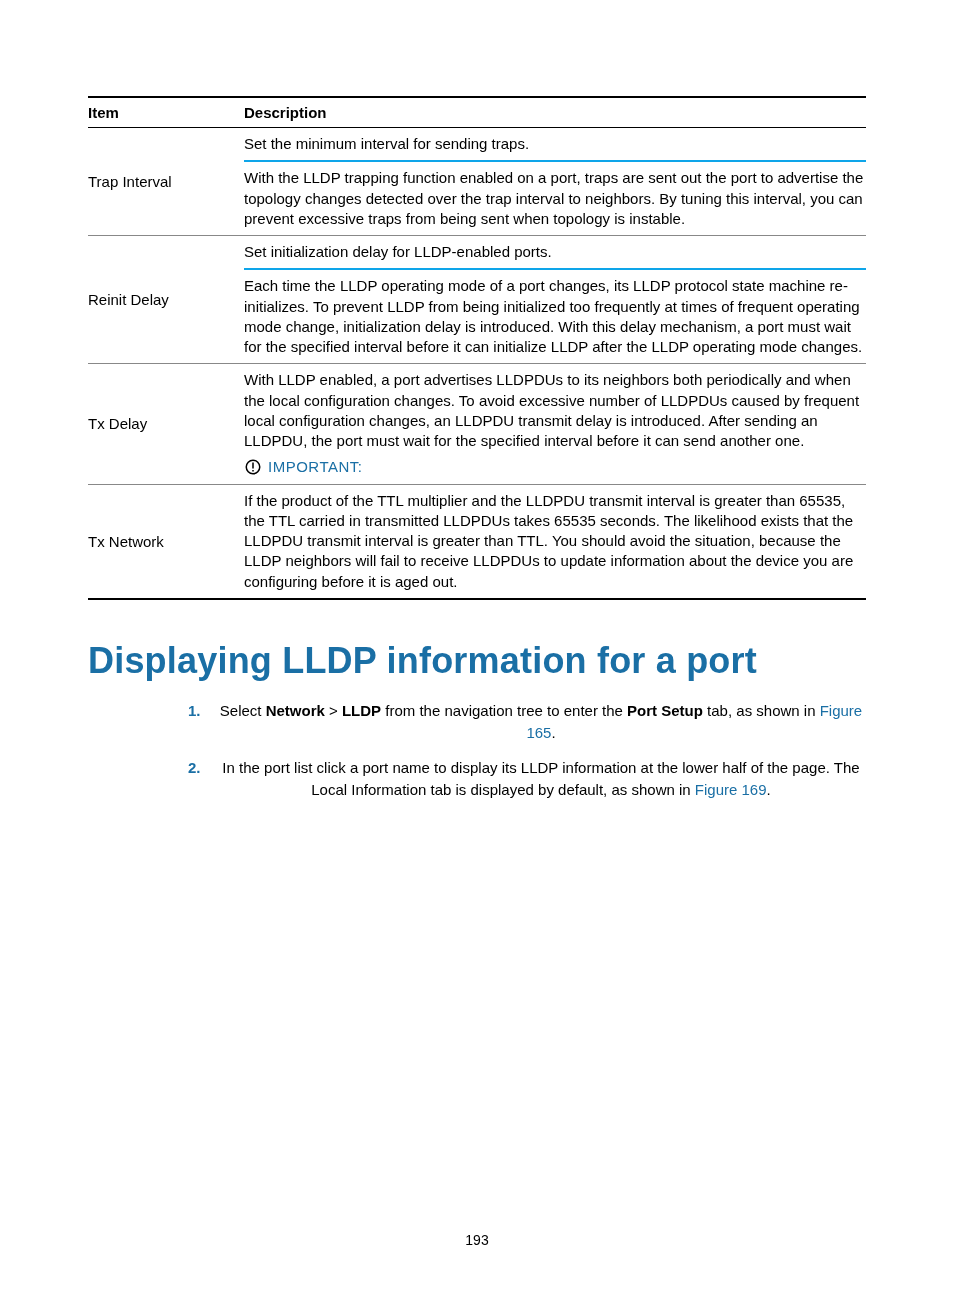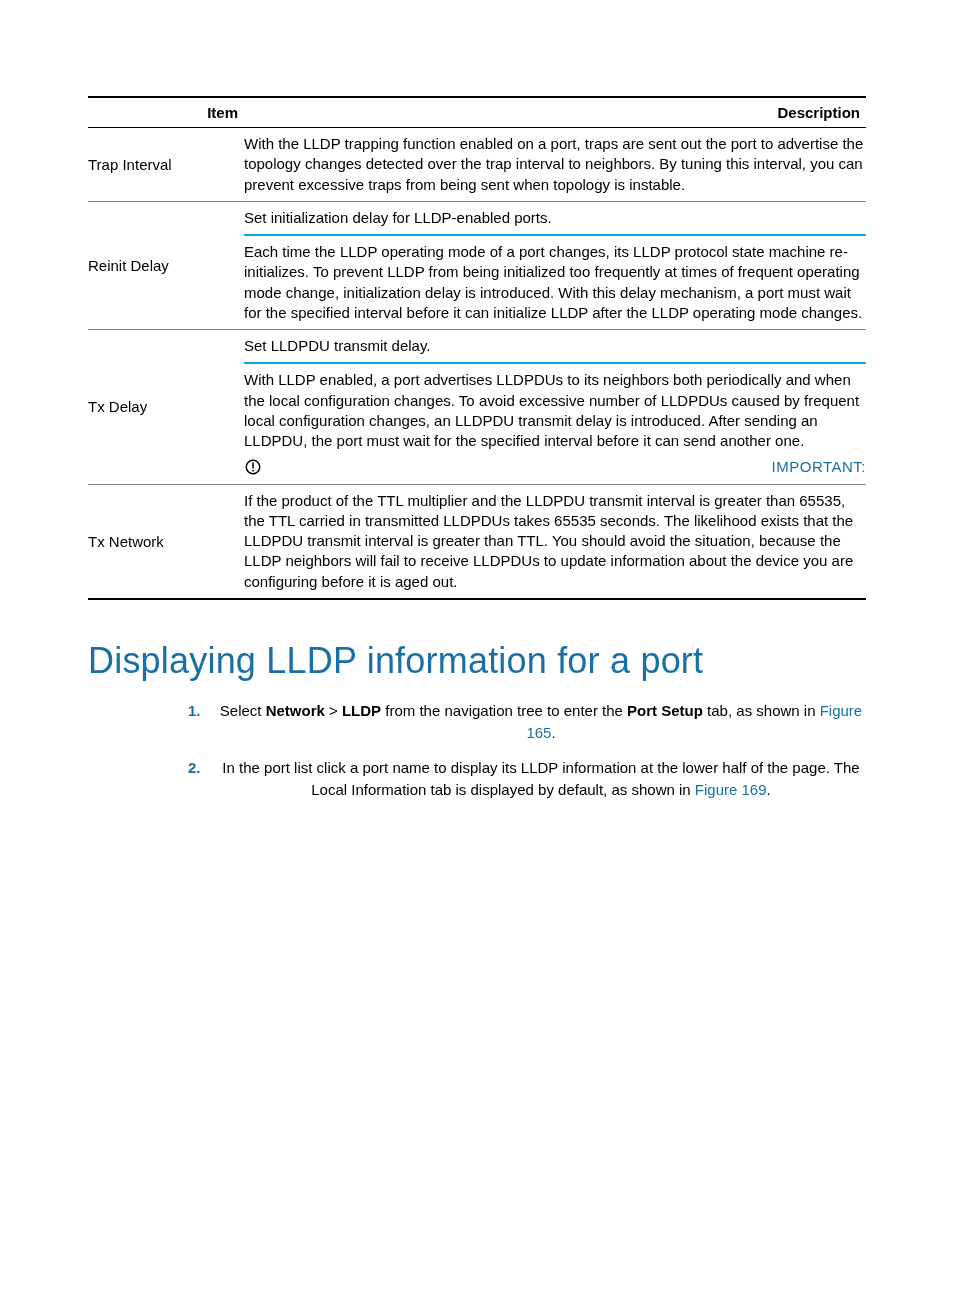--- a/index.html
+++ b/index.html
@@ -22,21 +22,21 @@
   table {
     width: 100%;
     border-collapse: collapse;
     font-size: 15px;
   }
   thead tr {
     border-top: 2.5px solid #000;
     border-bottom: 1.5px solid #000;
   }
   th {
-    text-align: right;
+    text-align: left;
     font-weight: bold;
     padding: 6px 6px 6px 0;
     vertical-align: top;
   }
   th.col-item { width: 150px; }
   td {
     vertical-align: middle;
     padding: 0;
   }
   td.item-cell {
@@ -62,31 +62,31 @@
     border-top: 2px solid #0ea5e9;
   }
   .important-label {
     color: #1a6fa5;
     font-variant: small-caps;
     letter-spacing: 0.5px;
   }
   .important-row {
     display: flex;
     align-items: center;
-    justify-content: space-between;
+    gap: 6px;
   }
   .important-icon {
     width: 18px;
     height: 18px;
     flex: 0 0 18px;
   }
   .important-icon svg { display:block; }
   h1.section {
     color: #1a6fa5;
-    font-weight: 400;
+    font-weight: 700;
     font-size: 36px;
     margin: 40px 0 18px 0;
     letter-spacing: 0.2px;
   }
   ol.steps {
     margin: 0 0 0 100px;
     padding: 0;
     list-style: none;
     counter-reset: step;
     text-align: center;
@@ -128,20 +128,25 @@
       </tr>
     </thead>
     <tbody id="table-body">
         <tr class="datarow">
           <td class="item-cell">Trap Interval</td>
           <td>
             <table class="desc-inner">
               <tbody>
                 <tr>
                   <td>
+                    <div>Set the minimum interval for sending traps.</div>
+                  </td>
+                </tr>
+                <tr>
+                  <td>
                     <div>With the LLDP trapping function enabled on a port, traps are sent out the port to advertise the topology changes detected over the trap interval to neighbors. By tuning this interval, you can prevent excessive traps from being sent when topology is instable.</div>
                   </td>
                 </tr>
               </tbody>
             </table>
           </td>
         </tr>
         <tr class="datarow">
           <td class="item-cell">Reinit Delay</td>
           <td>
@@ -159,25 +164,20 @@
                 </tr>
               </tbody>
             </table>
           </td>
         </tr>
         <tr class="datarow">
           <td class="item-cell">Tx Delay</td>
           <td>
             <table class="desc-inner">
               <tbody>
-                <tr>
-                  <td>
-                    <div>Set LLDPDU transmit delay.</div>
-                  </td>
-                </tr>
                 <tr>
                   <td>
                     <div>With LLDP enabled, a port advertises LLDPDUs to its neighbors both periodically and when the local configuration changes. To avoid excessive number of LLDPDUs caused by frequent local configuration changes, an LLDPDU transmit delay is introduced. After sending an LLDPDU, the port must wait for the specified interval before it can send another one.</div>
                     <div class="important-row" style="margin-top: 6px;">
                       <span class="important-icon">
                         <svg viewBox="0 0 24 24" width="18" height="18">
                           <circle cx="12" cy="12" r="9" fill="none" stroke="#000" stroke-width="2"></circle>
                           <rect x="11" y="6" width="2" height="8" fill="#000"></rect>
                           <rect x="11" y="16" width="2" height="2" fill="#000"></rect>
                         </svg>
@@ -207,13 +207,14 @@
       </tbody>
   </table>
 
   <h1 class="section">Displaying LLDP information for a port</h1>
 
   <ol class="steps" id="steps-list">
       <li><span>Select </span><span class="bold">Network</span><span> &gt; </span><span class="bold">LLDP</span><span> from the navigation tree to enter the </span><span class="bold">Port Setup</span><span> tab, as shown in </span><span class="link">Figure 165</span><span>.</span></li>
       <li><span>In the port list click a port name to display its LLDP information at the lower half of the page. The Local Information tab is displayed by default, as shown in </span><span class="link">Figure 169</span><span>.</span></li>
     </ol>
 
+  <div class="pagenum">193</div>
 </div>
 
 </body></html>

